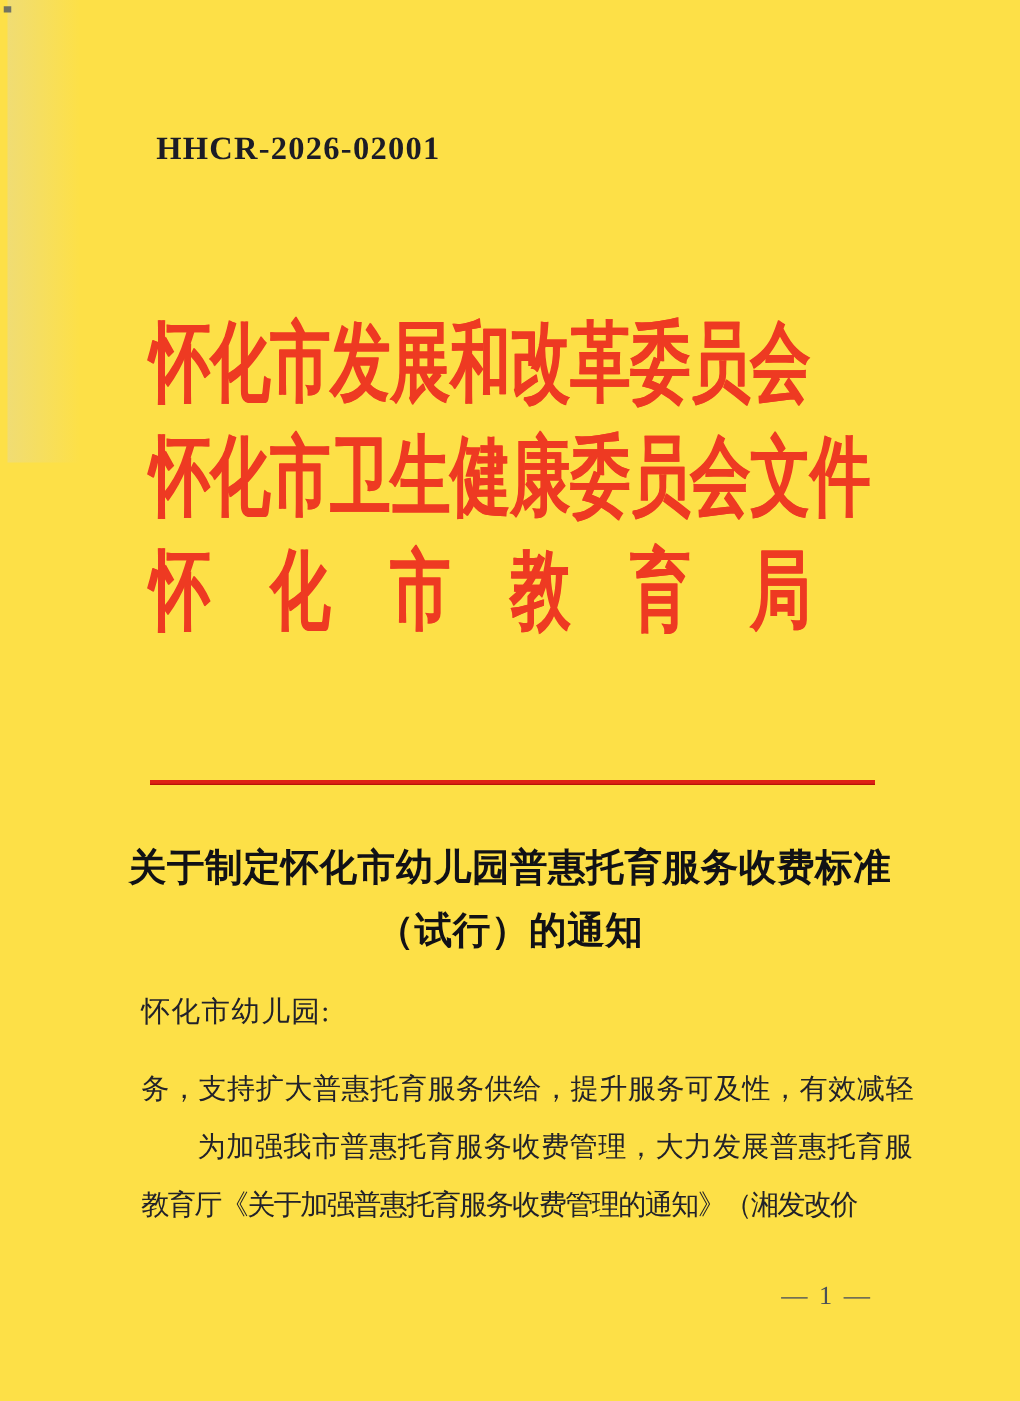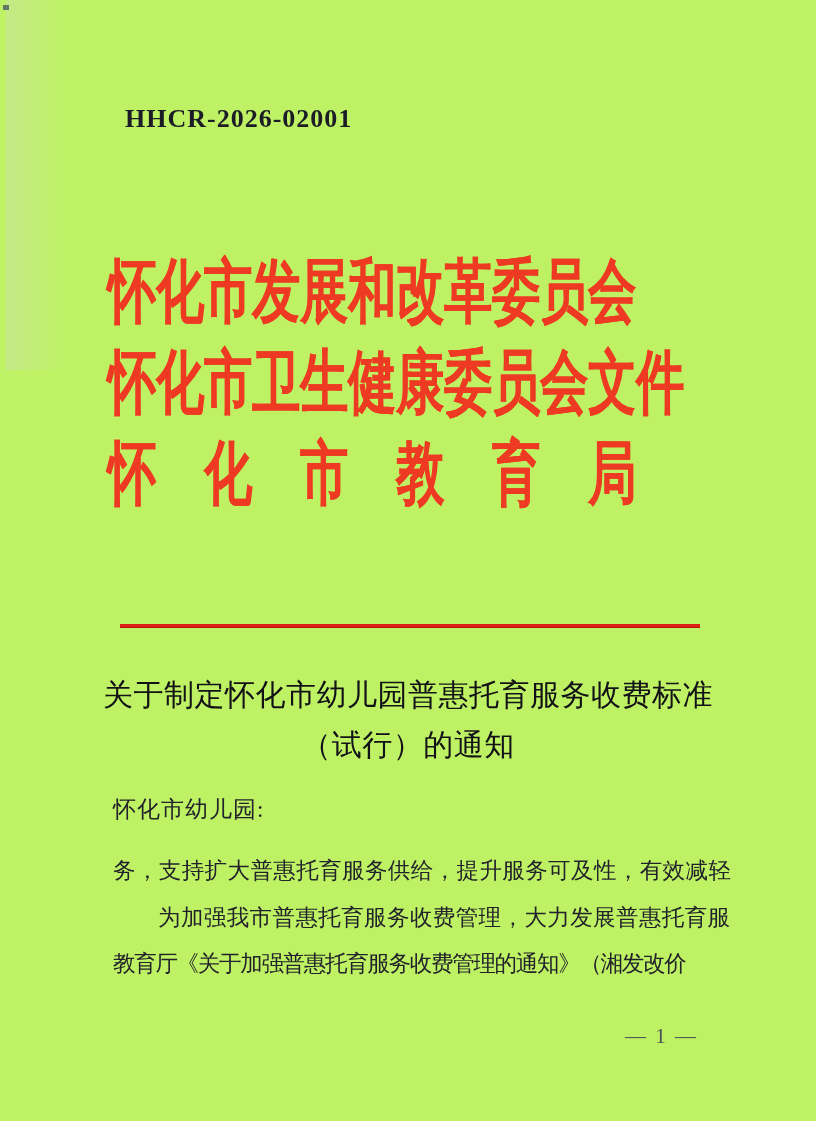--- a/index.html
+++ b/index.html
@@ -5,21 +5,21 @@
   html, body {
     margin: 0;
     padding: 0;
     background: #ffffff;
     font-family: "Liberation Serif", "DejaVu Serif", serif;
   }
   .page {
     position: relative;
     width: 816px;
     height: 1121px;
-    background: #bef264;
+    background: #fde047;
     overflow: hidden;
     color: #1b1b1f;
   }
   
   .scan-stripe {
     position: absolute;
     left: 6px;
     top: 0;
     width: 58px;
     height: 370px;
@@ -39,21 +39,21 @@
     position: absolute;
     left: 125px;
     top: 104px;
     font-size: 26px;
     font-weight: bold;
     letter-spacing: 1px;
     color: #1c1c26;
   }
   .gov-block {
     position: absolute;
-    left: 108px;
+    left: 120px;
     top: 246px;
     width: 596px;
   }
   .gov-line {
     font-size: 48px;
     line-height: 91px;
     font-weight: bold;
     color: #ee3a22;
     white-space: nowrap;
     transform: scaleY(1.45);
@@ -78,21 +78,21 @@
     height: 3px;
     background: #de2114;
     border-bottom: 1px solid #b71408;
   }
   .doc-title {
     position: absolute;
     left: 0;
     top: 670px;
     width: 100%;
     text-align: center;
-    font-weight: normal;
+    font-weight: bold;
     font-size: 30px;
     line-height: 50px;
     color: #111116;
     letter-spacing: 0.5px;
   }
   .salutation {
     position: absolute;
     left: 113px;
     top: 794px;
     font-size: 23px;

